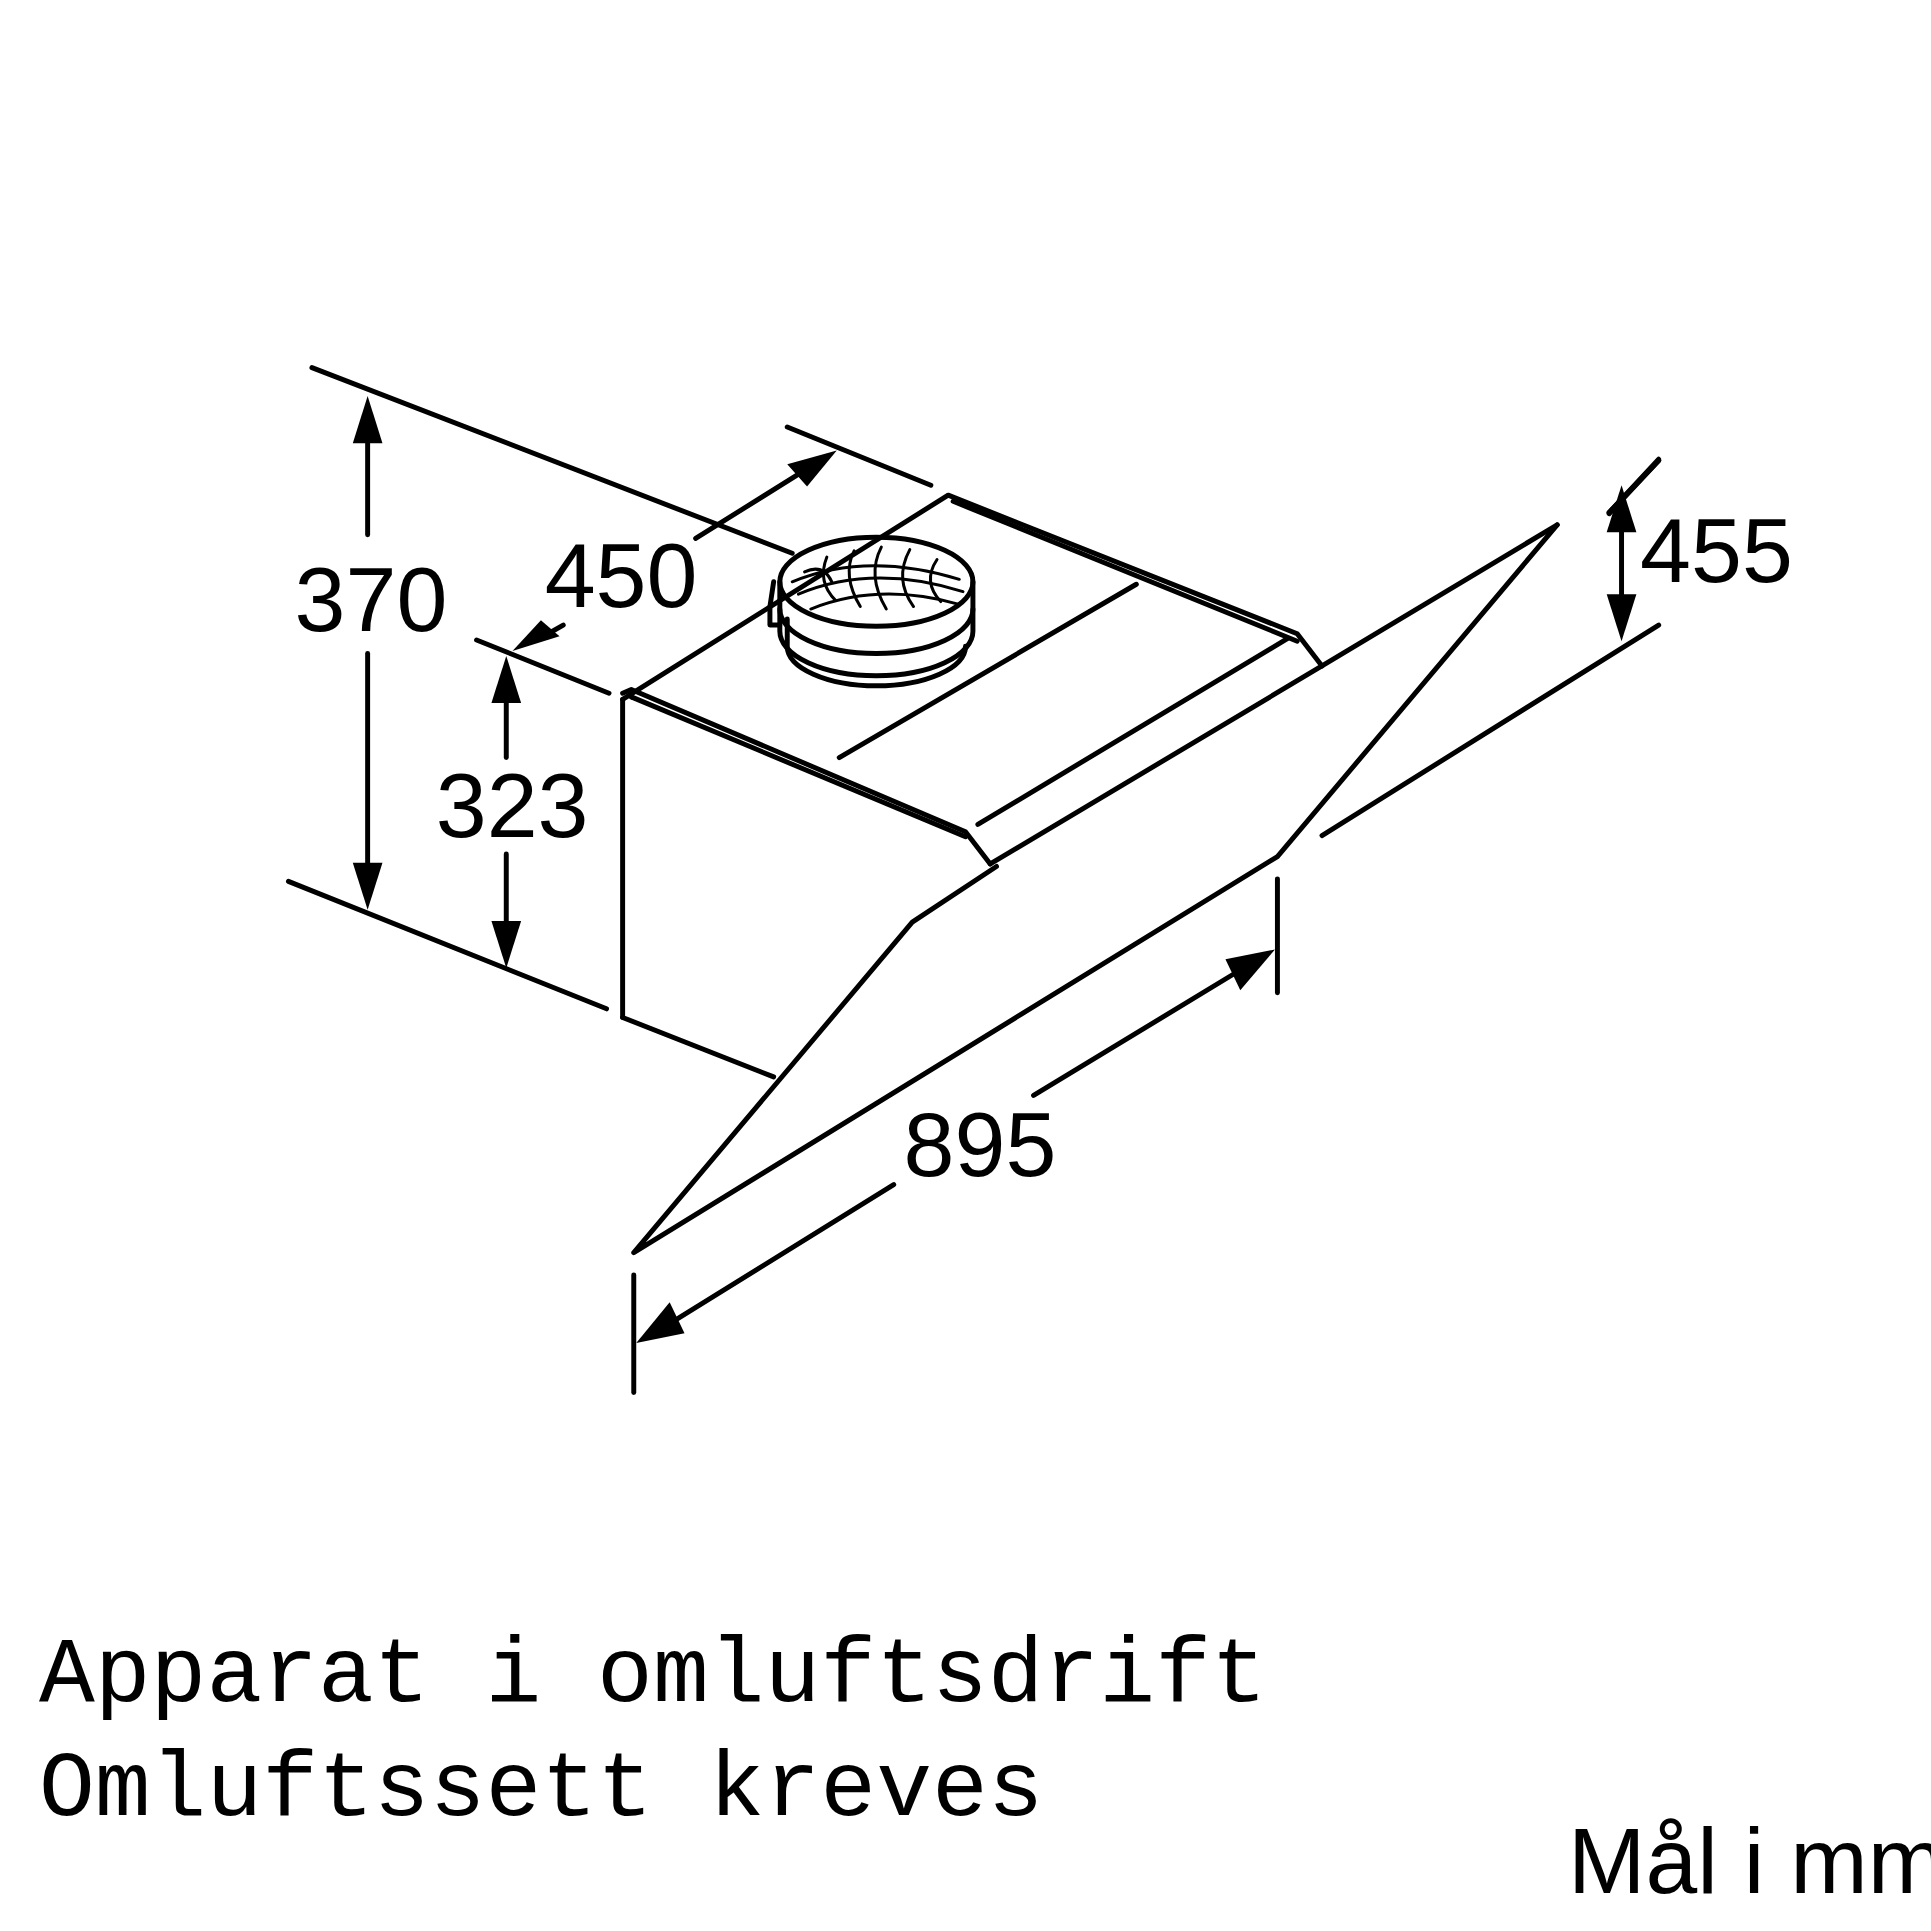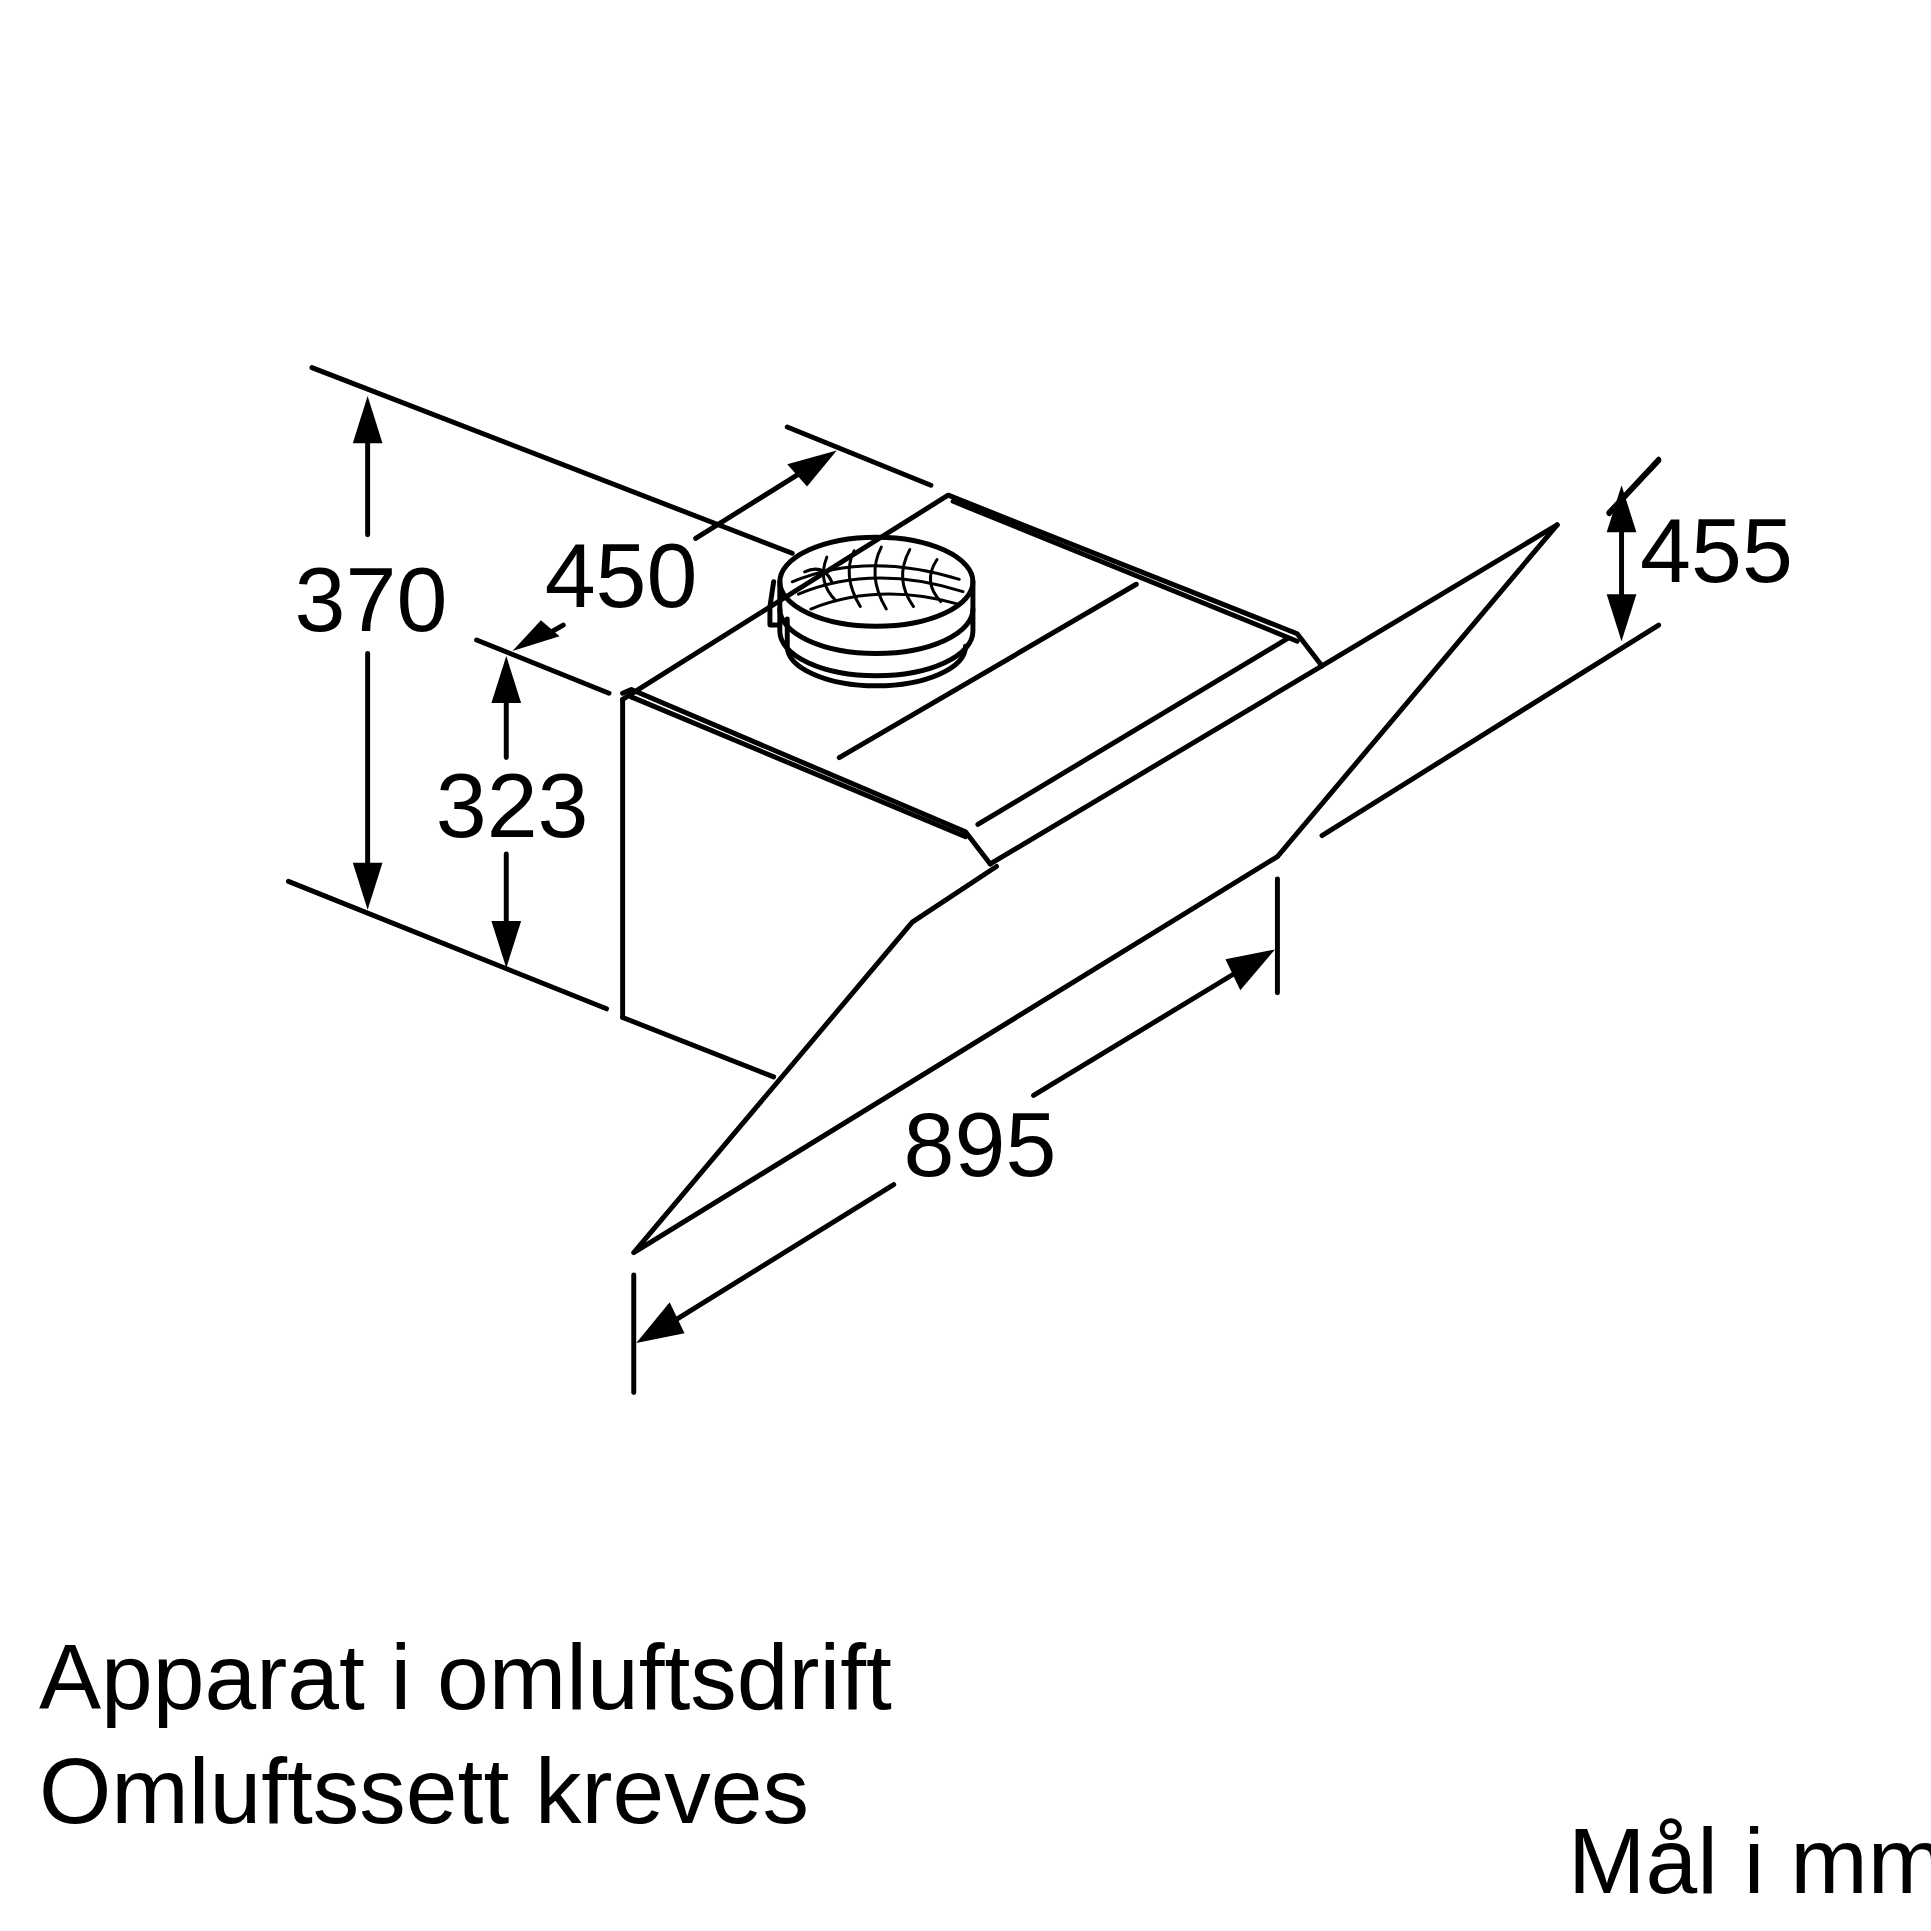--- a/index.html
+++ b/index.html
@@ -4,21 +4,21 @@
   <style>
     html, body { margin: 0; padding: 0; background: #ffffff; }
     body { width: 1931px; height: 1931px; position: relative; overflow: hidden; }
     #drawing { position: absolute; left: 0; top: 0; width: 1931px; height: 1931px; }
     .ln { stroke: #000; stroke-width: 4; fill: none; stroke-linecap: round; stroke-linejoin: round; }
     .thin { stroke: #000; stroke-width: 2.4; fill: none; stroke-linecap: round; }
     .arrow { fill: #000; stroke: none; }
     .dim { font-family: "Liberation Sans", sans-serif; font-size: 74px; fill: #000; }
     .notes { position: absolute; left: 39px; top: 1620px; font-family: "Liberation Sans", sans-serif;
              font-size: 93px; line-height: 114px; color: #000; }
-    .notes div { white-space: nowrap; }
+    .notes div { white-space: nowrap; font-family: Liberation Mono, monospace; }
     .units { position: absolute; left: 1537px; top: 1804px; font-family: "Liberation Sans", sans-serif;
              font-size: 93px; line-height: 114px; color: #000; white-space: nowrap; margin-left: 31px; }
   </style>
 </head>
 <body>
 
 <svg id="drawing" viewBox="0 0 1560 1560" xmlns="http://www.w3.org/2000/svg">
 
   <g>
 

